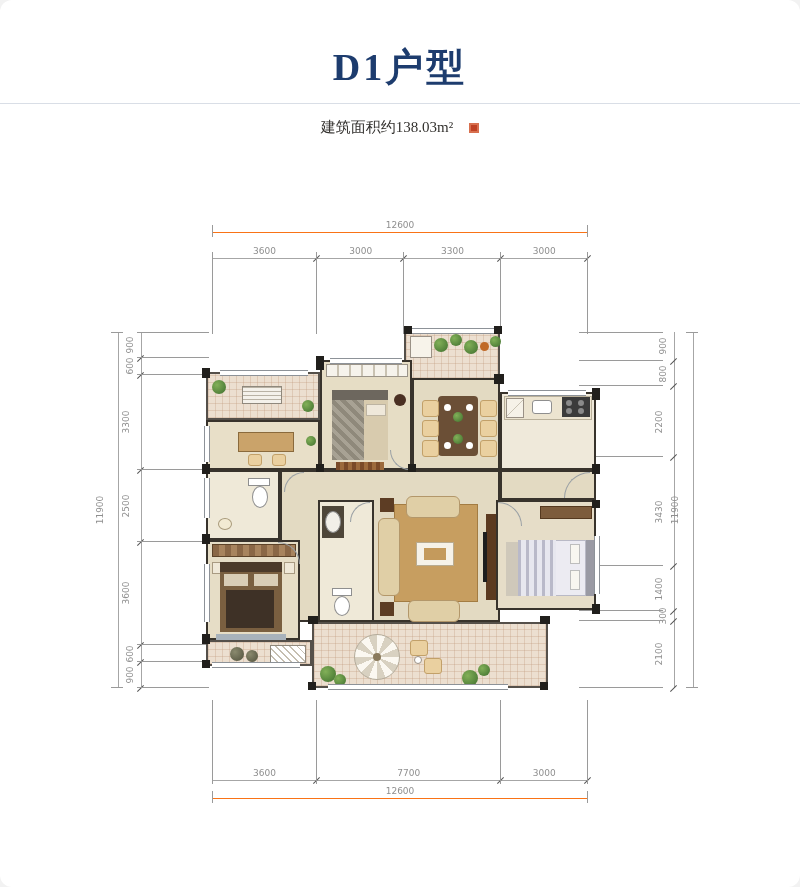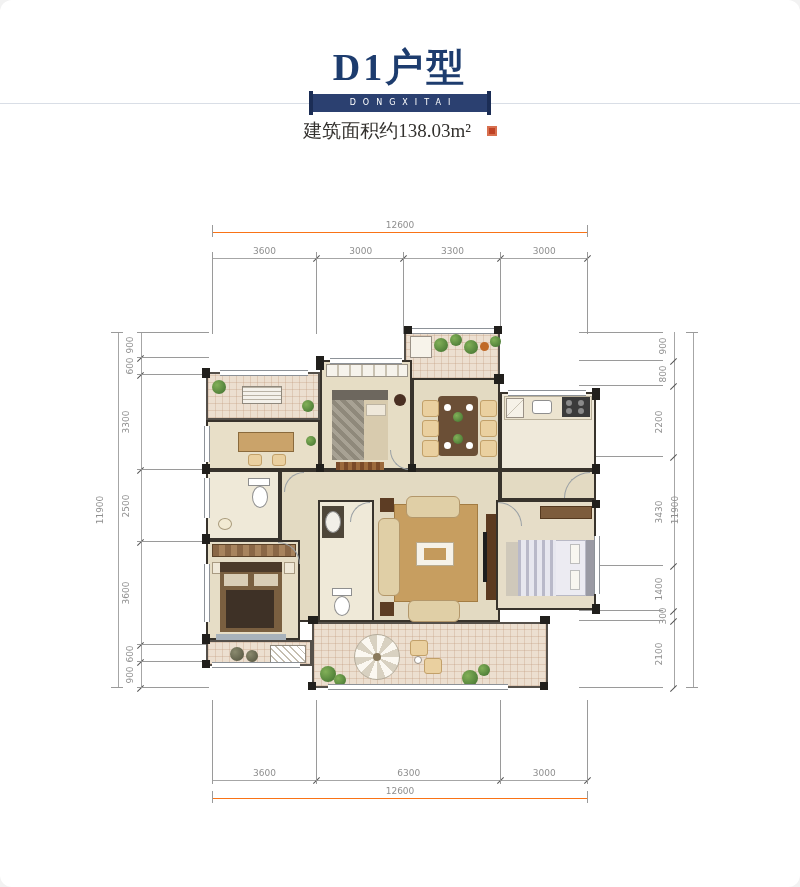--- a/index.html
+++ b/index.html
@@ -11,21 +11,21 @@
          font-family:"Liberation Serif",serif;font-size:38px;font-weight:700;
          color:#1d3c6e;letter-spacing:3px;}
   .banner{position:absolute;left:50%;top:94px;transform:translateX(-50%);
           width:176px;height:18px;background:#2b4070;}
   .banner .cap{position:absolute;top:-3px;width:4px;height:24px;background:#1b2d55;}
   .banner .cap.l{left:-3px}.banner .cap.r{right:-3px}
   .banner-text{display:block;text-align:center;line-height:18px;color:#fff;
                font-size:8px;letter-spacing:7px;padding-left:7px;font-family:"DejaVu Sans",sans-serif;}
   .subtitle{position:absolute;left:0;top:118px;width:800px;display:flex;justify-content:center;
             align-items:center;gap:16px;font-family:"Liberation Serif",serif;
-            font-size:19px;color:#33312e;}
+            font-size:15px;color:#33312e;}
   .seal{width:10px;height:10px;background:#bf4225;box-shadow:inset 0 0 0 2px #d8704f;}
   
   .ruler{position:absolute;}
   .dimlabel{font-family:"DejaVu Sans",sans-serif;font-size:9px;color:#8f8f8f;white-space:nowrap;}
   .ruler.h{display:flex;height:14px;border-bottom:1px solid #a6a6a6;}
   .ruler.h .seg{position:relative;}
   .ruler.h .seg .dimlabel{position:absolute;left:50%;bottom:2px;transform:translateX(-50%);}
   .ruler.h .seg::after{content:'';position:absolute;right:0;width:1px;background:#9a9a9a;}
   .ruler.h .seg:first-child::before{content:'';position:absolute;left:0;width:1px;background:#9a9a9a;}
   .ruler.h.ext-down .seg::after,.ruler.h.ext-down .seg:first-child::before{bottom:-76px;height:82px;}
@@ -72,25 +72,20 @@
   .parasol i{position:absolute;left:50%;top:50%;width:8px;height:8px;margin:-4px 0 0 -4px;
              border-radius:50%;background:#8a7a5c;}
 </style>
 </head>
 <body>
 
 <div class="stage">
 
   <div class="hairline"></div>
   <h1 class="title">D1户型</h1>
-  <div class="banner">
-    <span class="cap l"></span>
-    <span class="banner-text">DONGXITAI</span>
-    <span class="cap r"></span>
-  </div>
   <div class="subtitle">
     <span>建筑面积约138.03m²</span>
     <span class="seal"></span>
   </div>
 
   <div class="ruler h total" style="left:212px;top:218px;width:376px">
       <span class="dimlabel">12600</span>
     </div>
   <div class="ruler h ext-down" style="left:212px;top:244px;width:376px">
       <div class="seg" style="flex-grow: 3600;">
@@ -109,21 +104,21 @@
         <span class="dimlabel">3000</span>
         <i class="slash" style="right: -4px; bottom: -1px;"></i>
       </div>
     </div>
   <div class="ruler h ext-up" style="left:212px;top:766px;width:376px">
       <div class="seg" style="flex-grow: 3600;">
         <span class="dimlabel">3600</span>
         <i class="slash" style="right: -4px; bottom: -1px;"></i>
       </div>
       <div class="seg" style="flex-grow: 6300;">
-        <span class="dimlabel">6300</span>
+        <span class="dimlabel">7700</span>
         <i class="slash" style="right: -4px; bottom: -1px;"></i>
       </div>
       <div class="seg" style="flex-grow: 3000;">
         <span class="dimlabel">3000</span>
         <i class="slash" style="right: -4px; bottom: -1px;"></i>
       </div>
     </div>
   <div class="ruler h total" style="left:212px;top:784px;width:376px">
       <span class="dimlabel">12600</span>
     </div>

